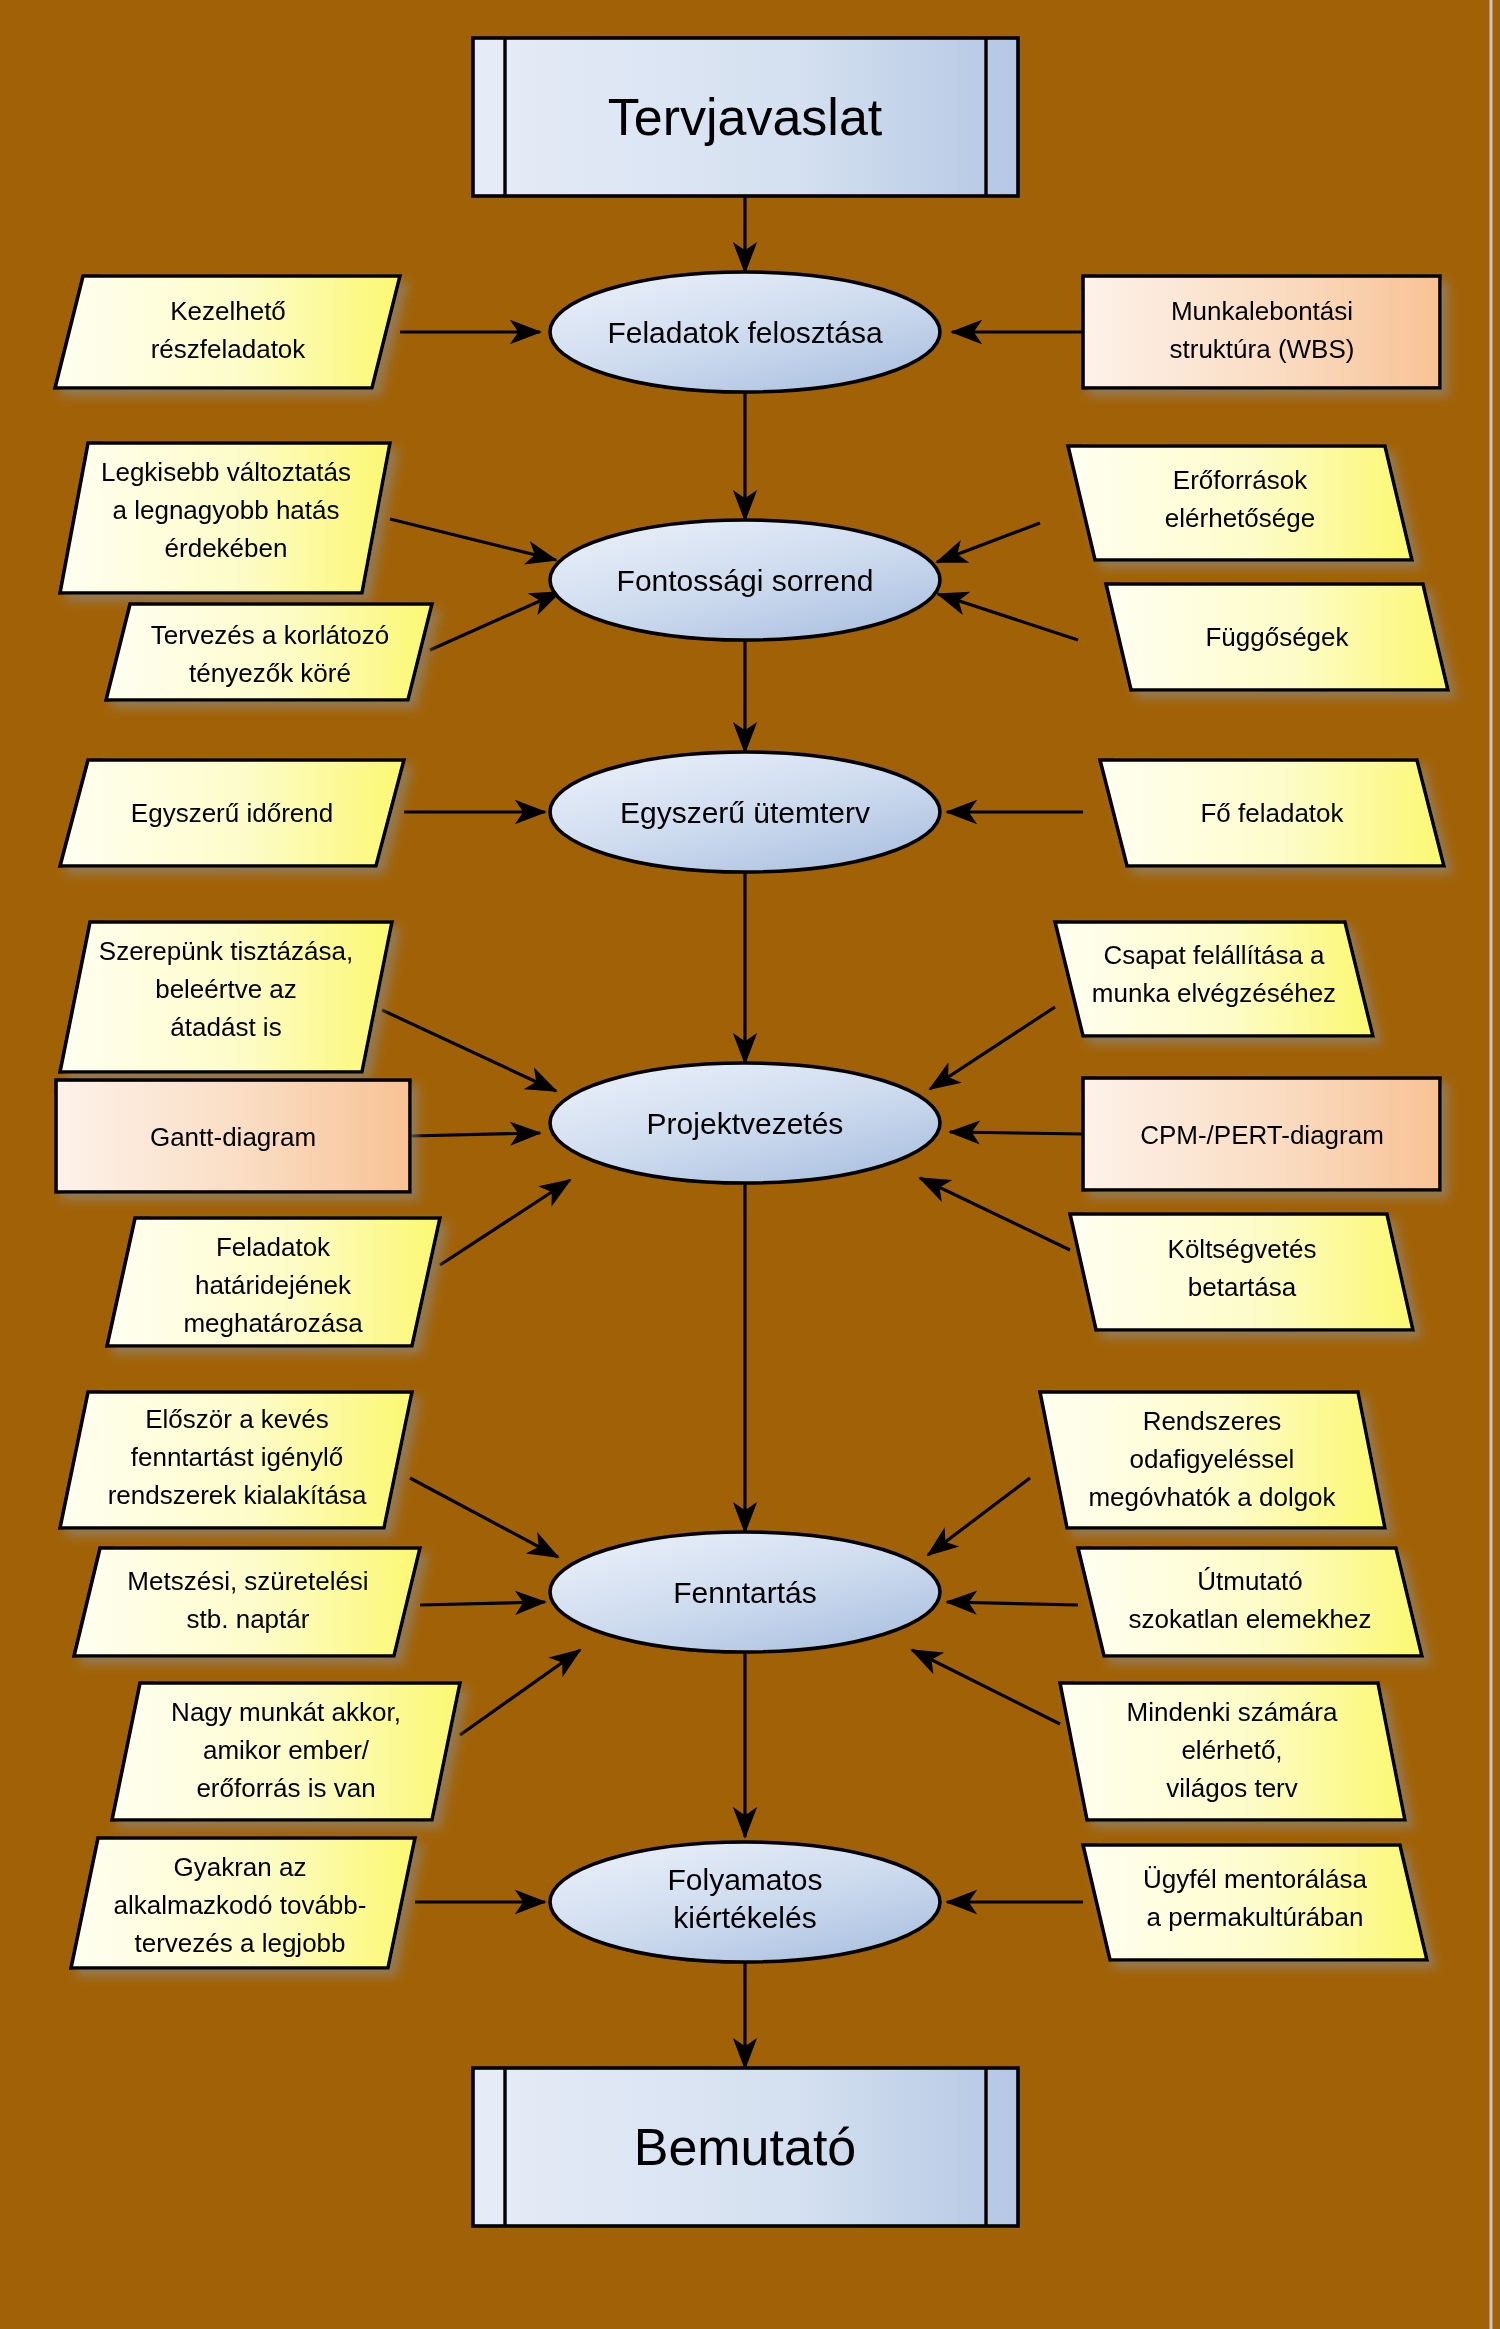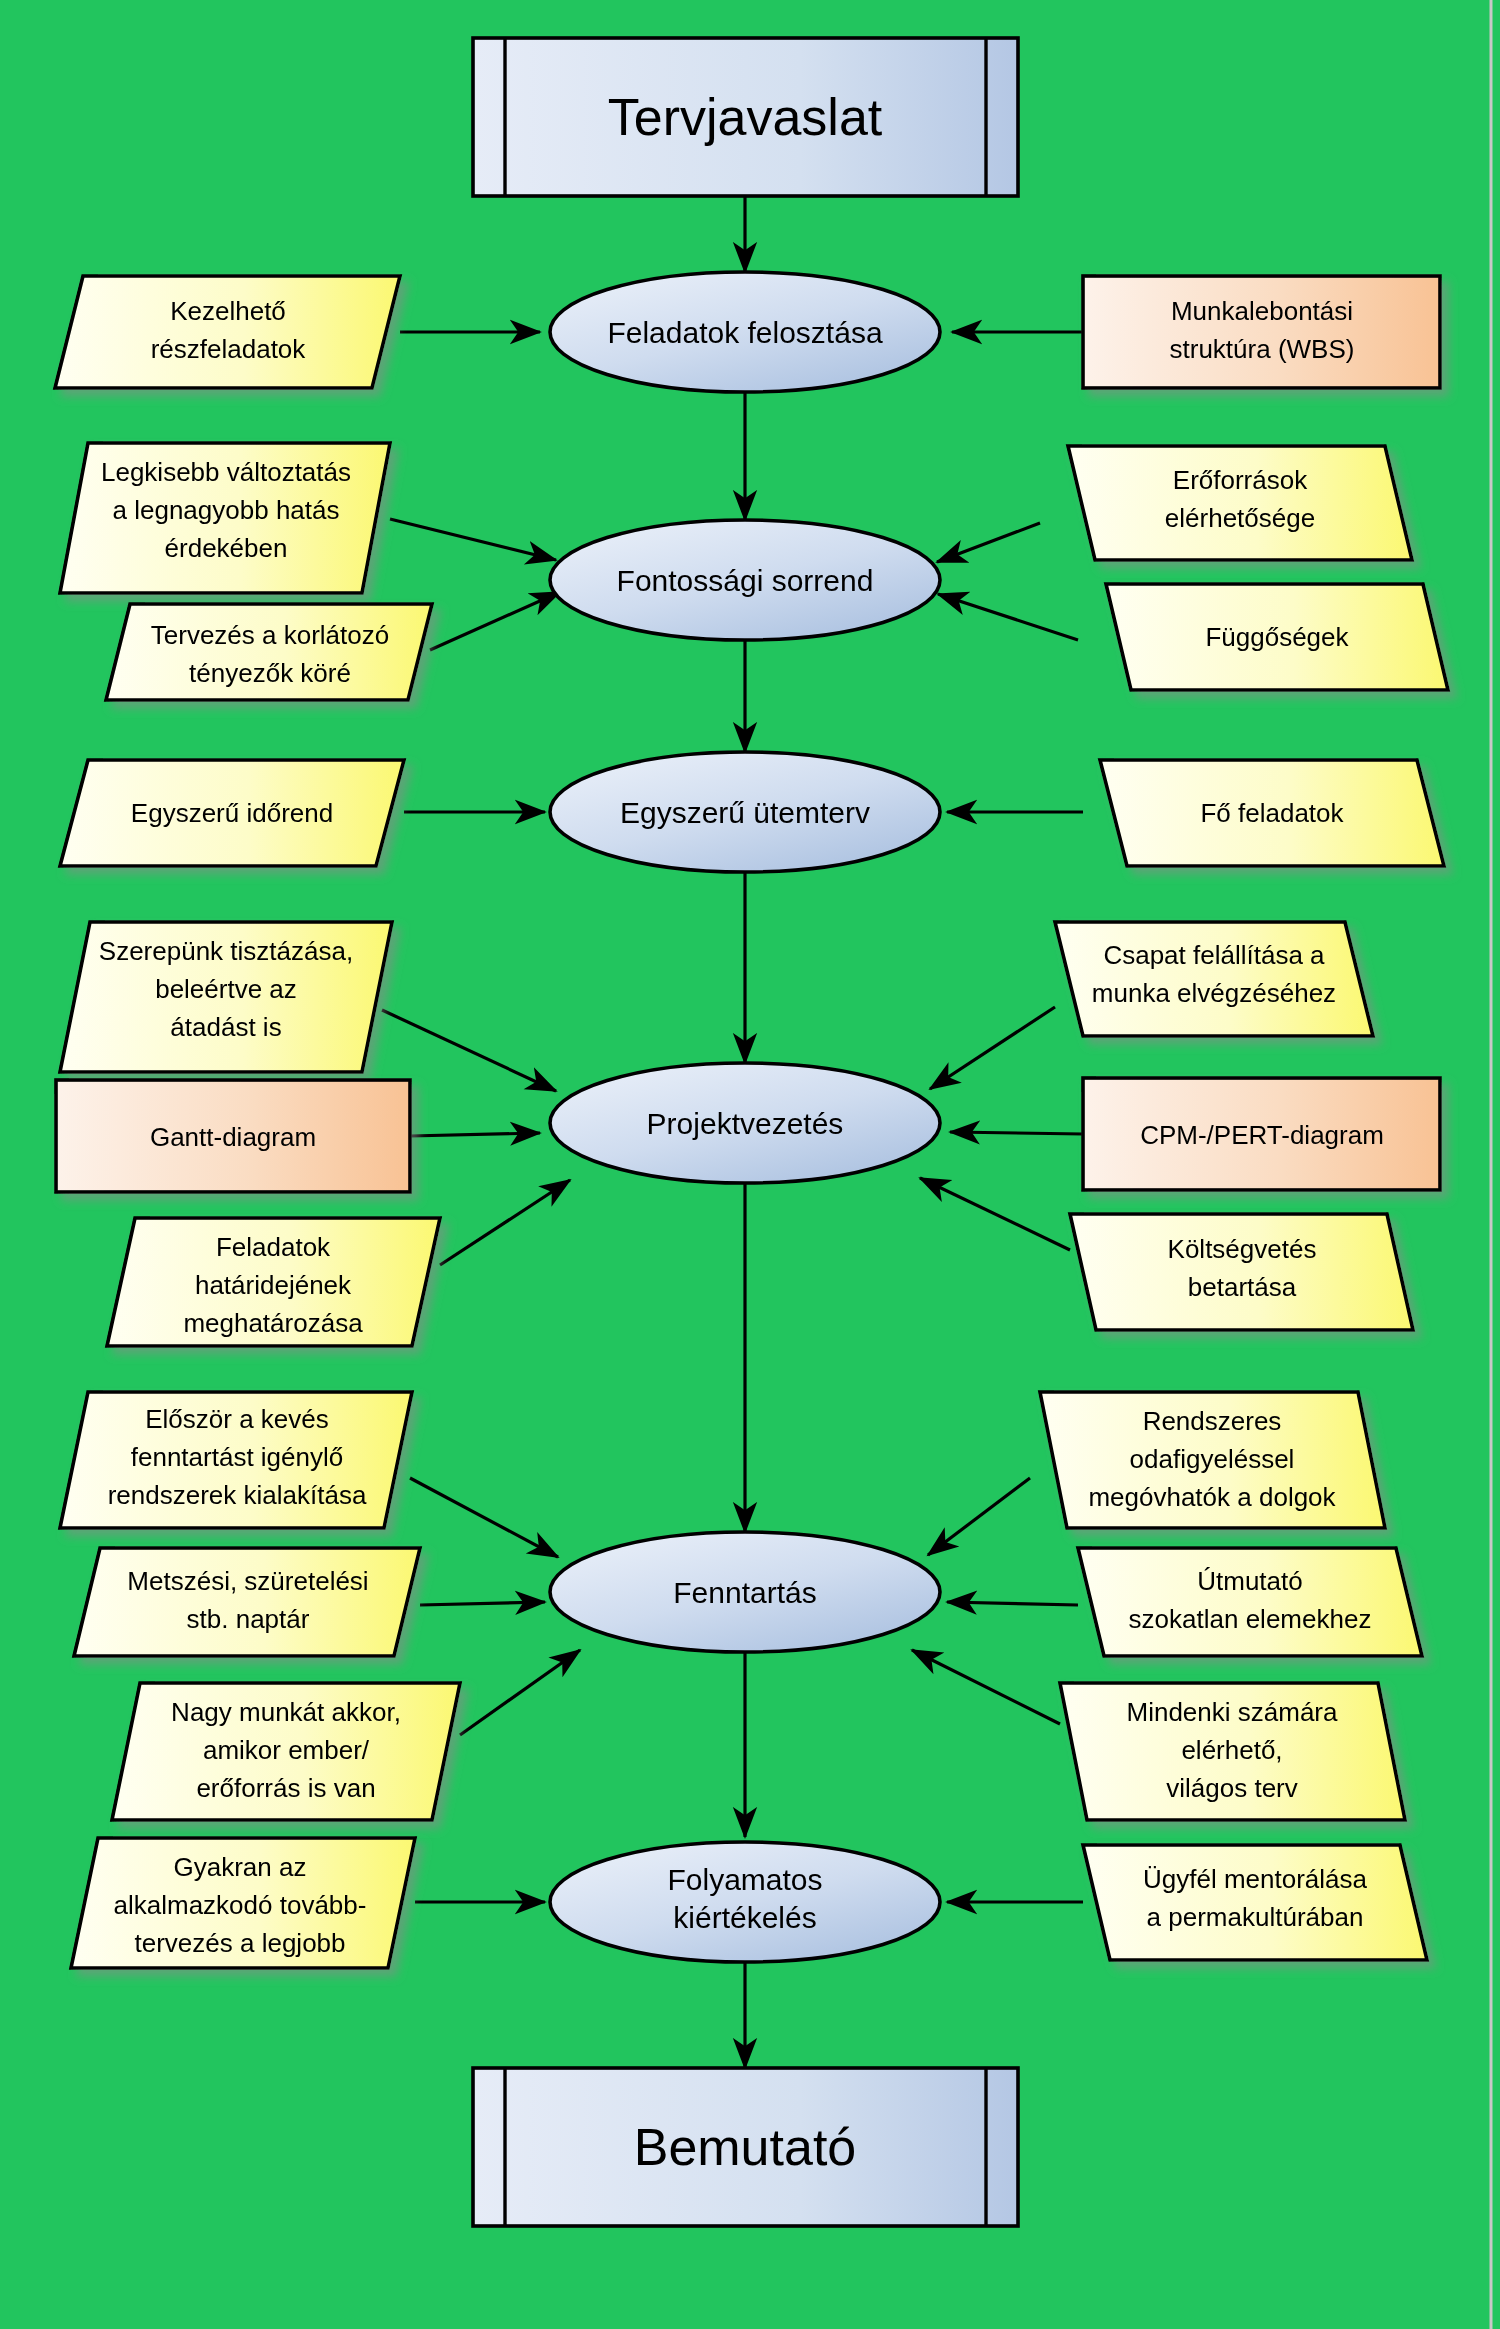--- a/index.html
+++ b/index.html
@@ -1,20 +1,20 @@
 <!DOCTYPE html>
 <html><head>
 <meta charset="utf-8">
 <style>
   html,body{margin:0;padding:0;background:#ffffff;}
   body{
     font-family:"Liberation Sans","DejaVu Sans",sans-serif;
     width:1500px;height:2329px;overflow:hidden;
   }
-  #stage{position:relative;width:1500px;height:2329px;background:#22c55e;}
+  #stage{position:relative;width:1500px;height:2329px;background:#a16207;}
   svg#flow{display:block;width:1500px;height:2329px;}
   .nodeText{font-family:"Liberation Sans","DejaVu Sans",sans-serif;fill:#000;text-anchor:middle;}
   .t-terminal{font-size:52px;}
   .t-process{font-size:30px;}
   .t-note{font-size:26px;}
   .edgeline{stroke:#000;stroke-width:3.2;fill:none;}
   .shapeOutline{stroke:#000;stroke-width:3.6;}
   .rightEdge{stroke:#c8c8c8;stroke-width:3;}
 </style>
 </head>

